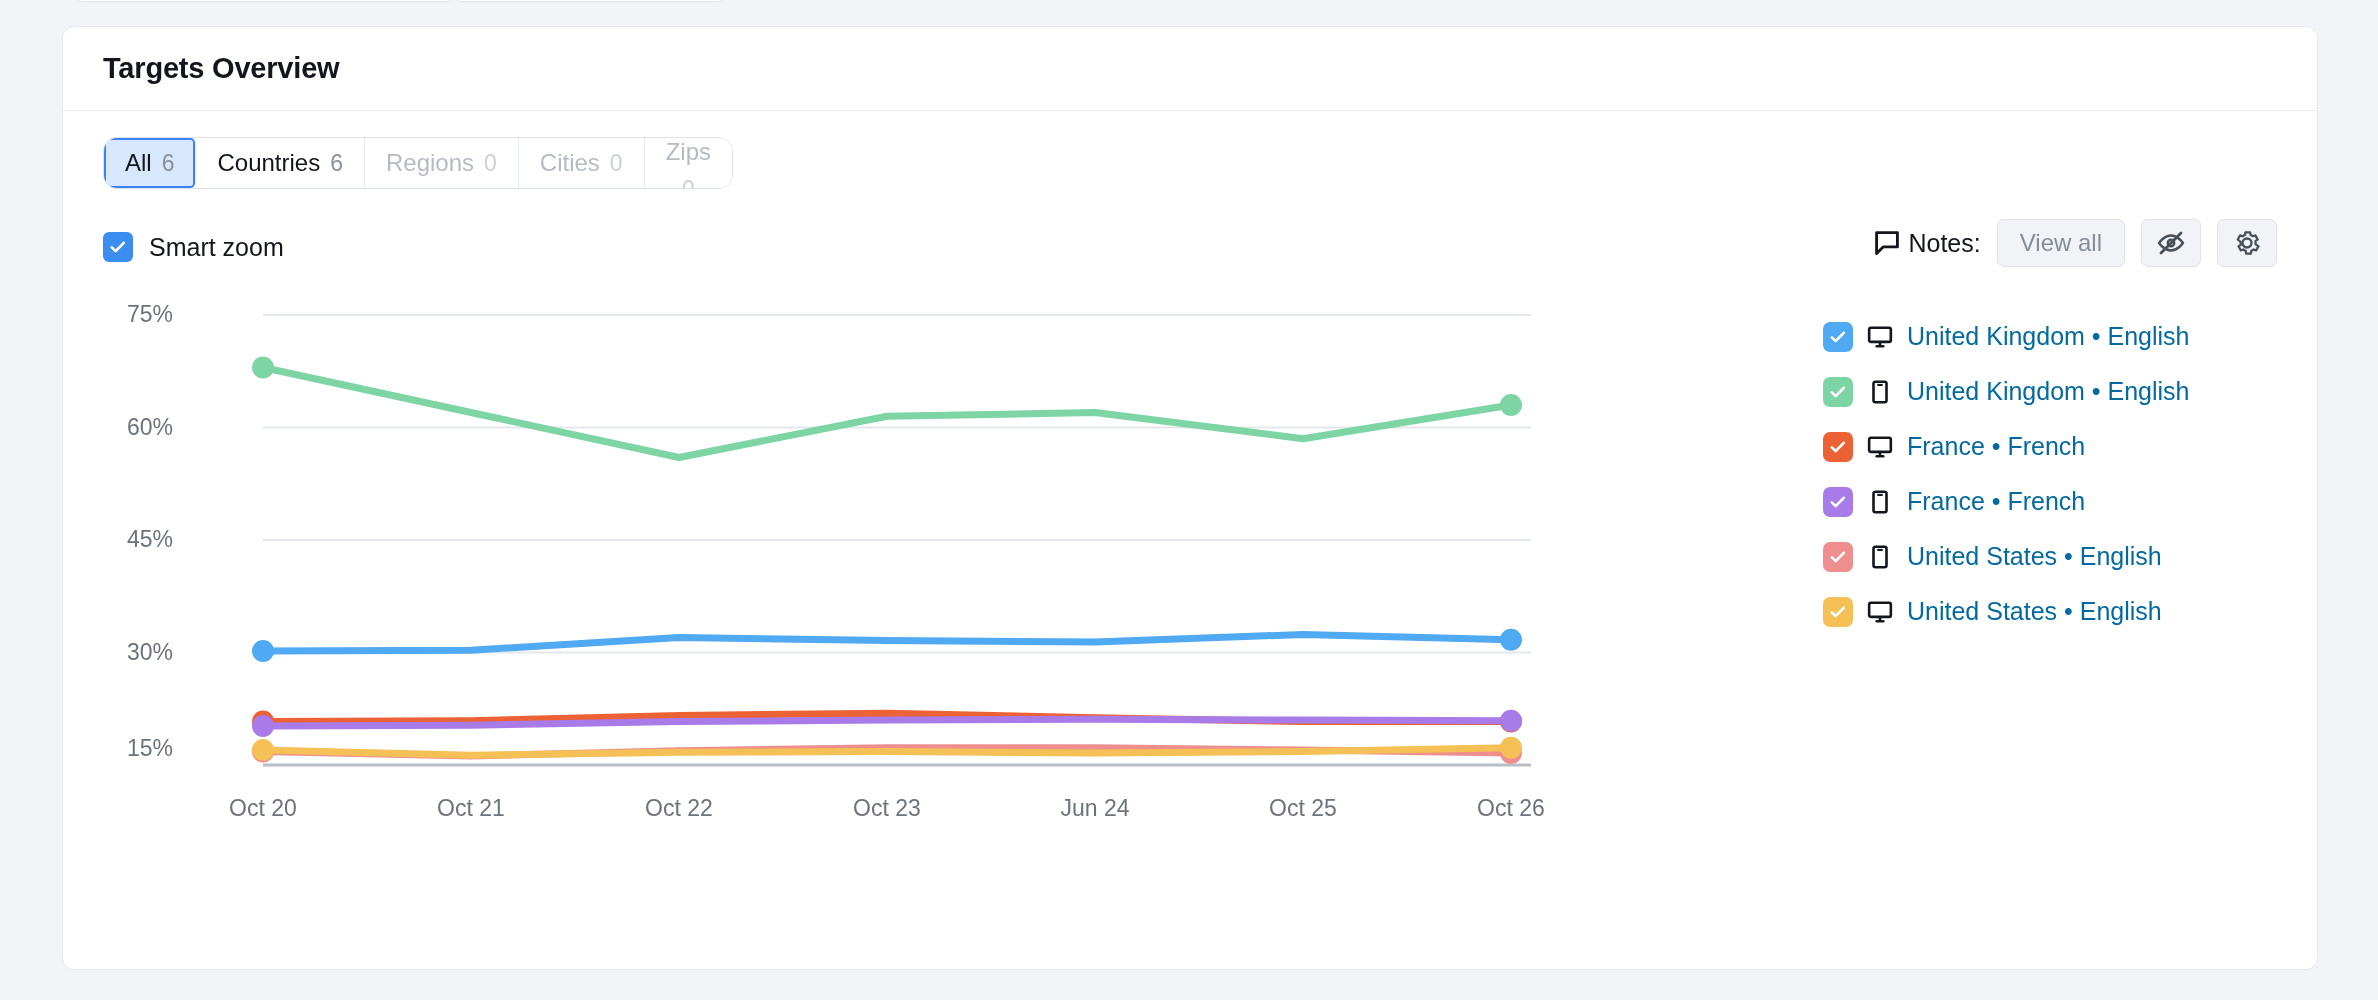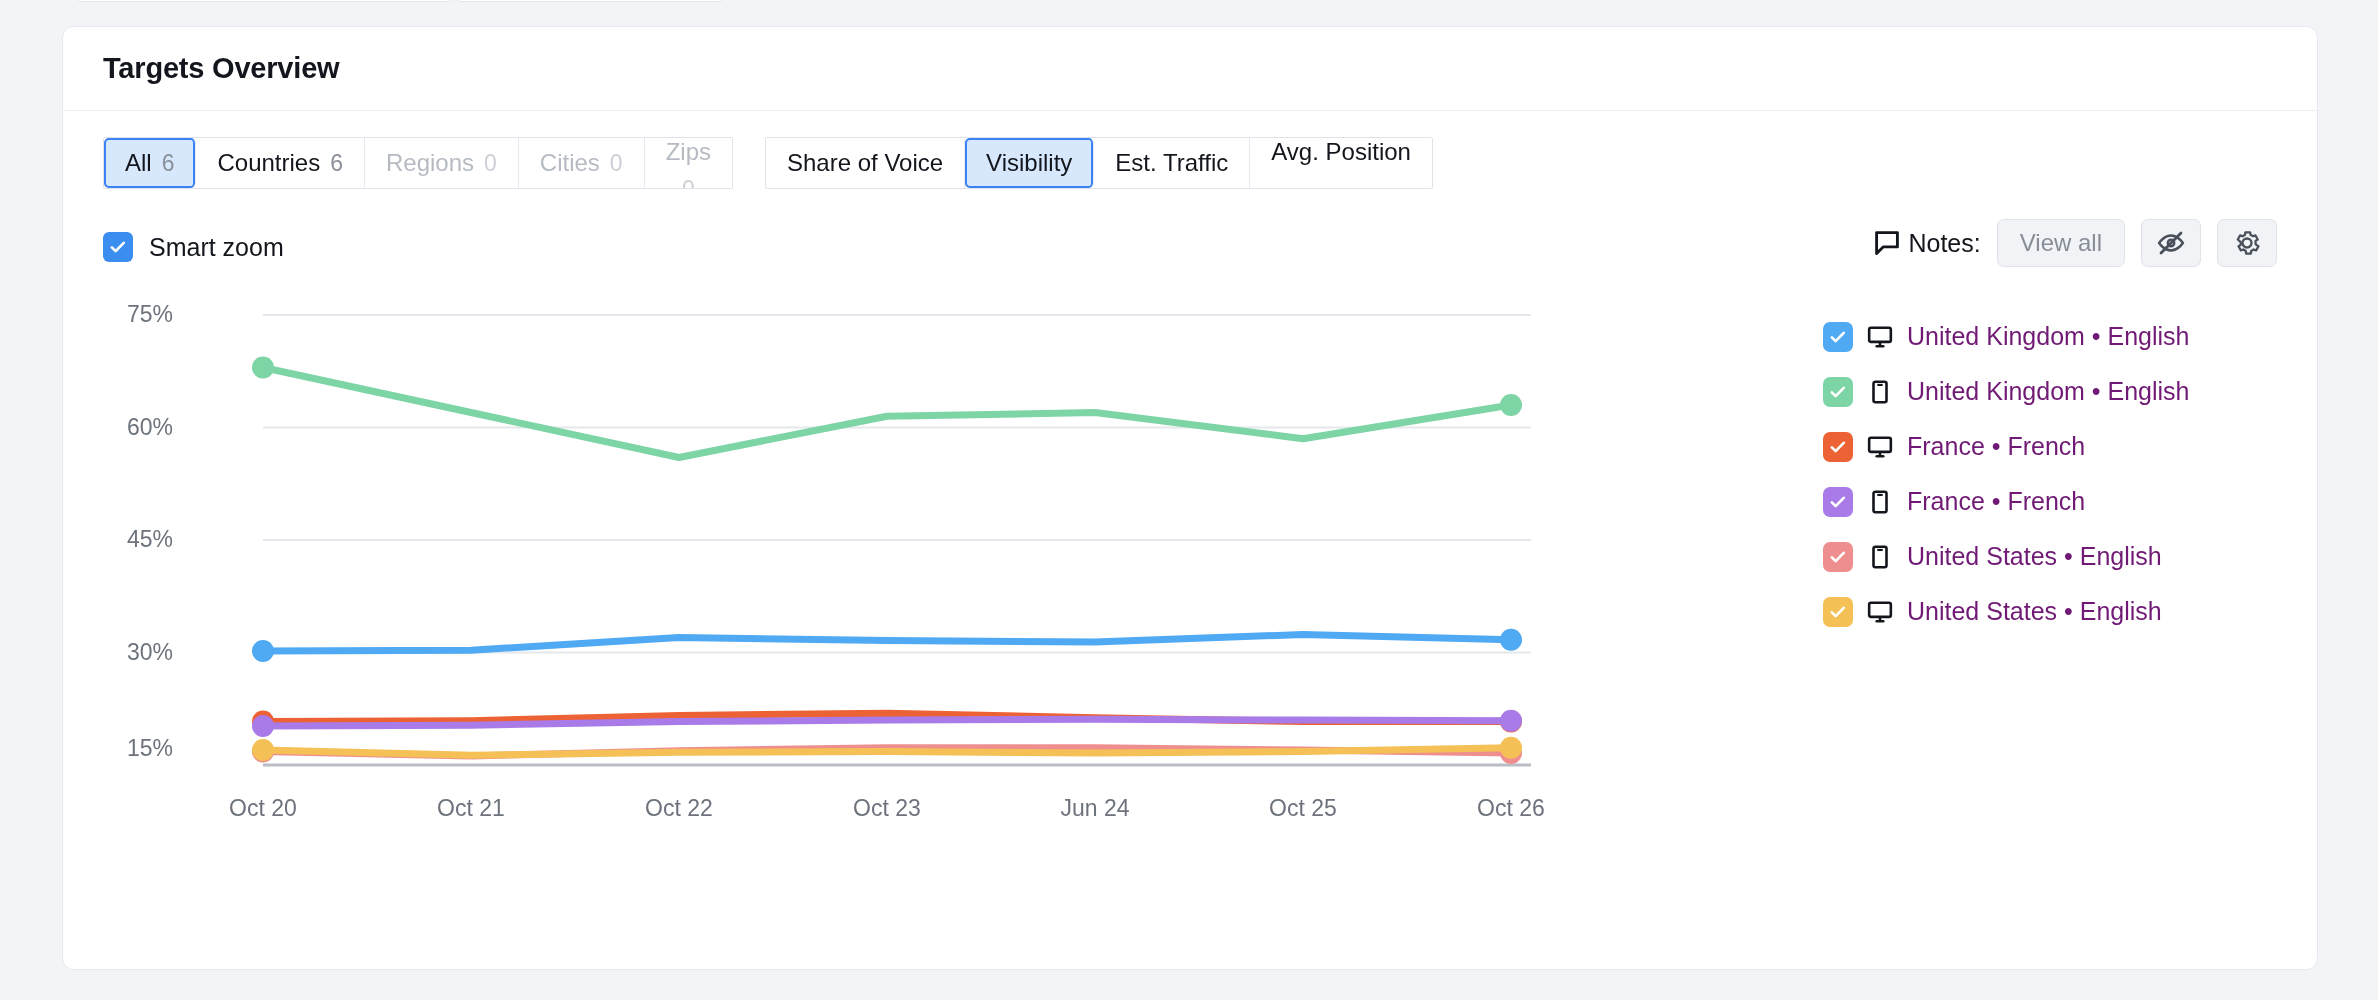--- a/index.html
+++ b/index.html
@@ -40,21 +40,21 @@
   .toolbar {
     display: flex; align-items: center;
     padding: 26px 0 0 40px;
     gap: 32px;
   }
 
   
   .seg {
     display: flex;
     border: 1px solid #dfe3e9;
-    border-radius: 2px;
+    border-radius: 14px;
     background: #fff;
     overflow: hidden;
     height: 52px;
   }
   .seg-btn {
     display: flex; align-items: center; gap: 10px;
     padding: 0 21px;
     font-size: 24px; color: #13161c;
     background: #fff;
     border: none;
@@ -108,21 +108,21 @@
   .plot { position: absolute; left: 0; top: 0; width: 1760px; height: 600px; }
   .ylabel { position: absolute; font-size: 23px; color: #6d737d; text-align: right; width: 90px; }
   .xlabel { position: absolute; font-size: 23px; color: #6d737d; text-align: center; width: 160px; }
 
   
   .legend { position: absolute; left: 1760px; top: 24px; width: 470px; }
   .legend-item { display: flex; align-items: center; gap: 14px; height: 55px; cursor: pointer; }
   .lg-cbx { width: 30px; height: 30px; border-radius: 7px; display: flex; align-items: center; justify-content: center; flex: 0 0 auto; }
   .lg-cbx svg { width: 18px; height: 18px; }
   .lg-dev { width: 26px; height: 26px; flex: 0 0 auto; display:flex; align-items:center; justify-content:center; }
-  .lg-text { font-size: 25px; color: #701a75; white-space: nowrap; }
+  .lg-text { font-size: 25px; color: #0369a1; white-space: nowrap; }
 </style>
 </head>
 <body>
 
 <div class="top-stub-row">
   <div class="top-stub a"></div>
   <div class="top-stub b"></div>
 </div>
 
 <div class="card">
@@ -145,34 +145,20 @@
           <span>Regions</span>
           <span class="cnt">0</span>
         </button>
         <button class="seg-btn disabled">
           <span>Cities</span>
           <span class="cnt">0</span>
         </button>
         <button class="seg-btn disabled">
           <span>Zips</span>
           <span class="cnt">0</span>
-        </button>
-      </div>
-    <div class="seg" id="metricSeg">
-        <button class="seg-btn">
-          <span>Share of Voice</span>
-        </button>
-        <button class="seg-btn active">
-          <span>Visibility</span>
-        </button>
-        <button class="seg-btn">
-          <span>Est. Traffic</span>
-        </button>
-        <button class="seg-btn">
-          <span>Avg. Position</span>
         </button>
       </div>
   </div>
 
   <div class="zoom-row">
     <div class="smartzoom">
       <span class="cbx">
         <svg viewBox="0 0 16 16">
             <path d="M2.5 8.3l3.4 3.4 7.2-7.4" stroke="#fff" stroke-width="2.4" fill="none" stroke-linecap="round" stroke-linejoin="round"></path>
           </svg>

